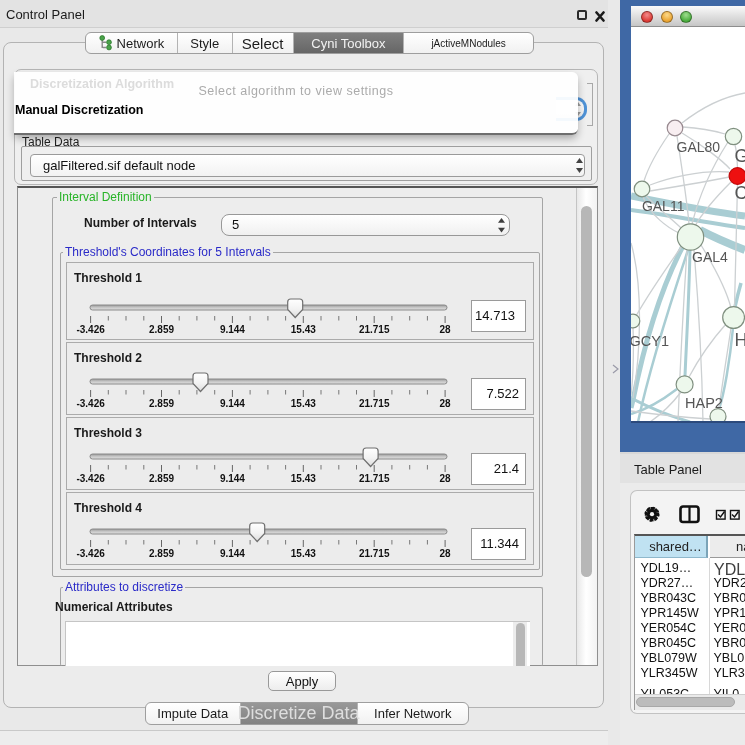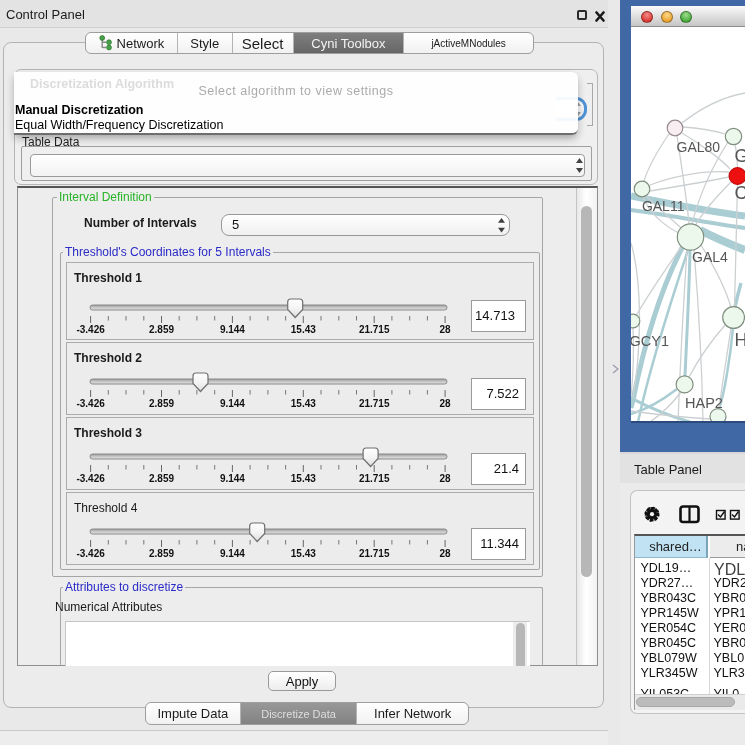--- a/index.html
+++ b/index.html
@@ -25,20 +25,21 @@
 <div class="abs" style="left:6px;top:7px;font-size:13px;color:#1b1b1b">Control Panel</div>
 <div class="abs" style="left:577px;top:10px;width:10px;height:10px;border:2px solid #2b2b2b;border-radius:2px"></div>
 <svg class="abs" style="left:594.5px;top:10.5px" width="10" height="11" viewBox="0 0 10 11">
       <path d="M1.5 1.5 L8.5 9.5 M8.5 1.5 L1.5 9.5" stroke="#1b1b1b" stroke-width="2.6" stroke-linecap="round"></path>
     </svg>
 <div class="abs" style="left:3px;top:42px;width:601px;height:666px;background:#ececec;border:1px solid #b3b3b3;border-radius:8px"></div>
 <div class="abs" style="left:14px;top:69px;width:584px;height:116px;background:#efefef;border:1px solid #b6b6b6;border-radius:7px"></div>
 <div class="grp" style="left:21px;top:146px;width:571px;height:35px;border-color:#9f9f9f"></div>
 <div class="abs" style="left:22px;top:135px;font-size:12px;color:#222">Table Data</div>
 <div class="abs" style="left:30px;top:154px;width:555px;height:23px;background:linear-gradient(#ffffff,#f2f2f2);border:1px solid #9a9a9a;border-radius:4px"></div>
+<div class="abs" style="left:43px;top:158px;font-size:13px;color:#111">galFiltered.sif default node</div>
 <svg class="abs" style="left:575px;top:157px" width="9" height="17" viewBox="0 0 9 17">
       <path d="M4.5 1 L8 6 L1 6 Z" fill="#444"></path>
       <path d="M4.5 16 L8 11 L1 11 Z" fill="#444"></path>
     </svg>
 <div class="abs" style="left:17px;top:186px;width:581px;height:480px;background:#ededed;border:1px solid #8f8f8f;border-top:2px solid #555"></div>
 <div class="abs" style="left:576px;top:188px;width:21px;height:477px;background:linear-gradient(90deg,#e8e8e8,#ffffff 45%,#f2f2f2);border-left:1px solid #c4c4c4"></div>
 <div class="abs" style="left:581px;top:206px;width:11px;height:371px;background:#b7b7b7;border-radius:5.5px"></div>
 <div class="grp" style="left:52px;top:197px;width:491px;height:380px;border-color:#a5a5a5"></div>
 <div class="abs" style="left:57px;top:190px;font-size:12px;color:#27b427;background:#ededed;padding:0 2px">Interval Definition</div>
 <div class="abs" style="left:84px;top:216px;font-size:12px;font-weight:bold;color:#1a1a1a">Number of Intervals</div>
@@ -149,21 +150,21 @@
       <text x="95.5" y="64.5" font-size="10" font-weight="bold" fill="#111" text-anchor="middle" font-family="Liberation Sans, sans-serif">2.859</text>
       <text x="166.4" y="64.5" font-size="10" font-weight="bold" fill="#111" text-anchor="middle" font-family="Liberation Sans, sans-serif">9.144</text>
       <text x="237.3" y="64.5" font-size="10" font-weight="bold" fill="#111" text-anchor="middle" font-family="Liberation Sans, sans-serif">15.43</text>
       <text x="308.2" y="64.5" font-size="10" font-weight="bold" fill="#111" text-anchor="middle" font-family="Liberation Sans, sans-serif">21.715</text>
       <text x="379.1" y="64.5" font-size="10" font-weight="bold" fill="#111" text-anchor="middle" font-family="Liberation Sans, sans-serif">28</text>
       <path d="M 297.1 41.5 L 297.1 34.0 Q 297.1 31.0 300.1 31.0 L 309.1 31.0 Q 312.1 31.0 312.1 34.0 L 312.1 41.5 L 304.6 49.5 Z" fill="url(#thm)" stroke="#6f6f6f" stroke-width="1.2"></path>
     </svg>
 <div class="abs" style="left:471px;top:453px;width:55px;height:32px;background:#fff;border:1px solid #9a9a9a"></div>
 <div class="abs" style="left:471px;top:461px;width:48px;font-size:13px;color:#111;text-align:right">21.4</div>
 <div class="abs" style="left:66px;top:492px;width:468px;height:73px;background:#ececec;border:1px solid #ababab"></div>
-<div class="abs" style="left:74px;top:501px;font-size:12px;font-weight:normal;color:#1a1a1a">Threshold 4</div>
+<div class="abs" style="left:74px;top:501px;font-size:12px;font-weight:bold;color:#1a1a1a">Threshold 4</div>
 <svg style="position:absolute;left:66px;top:492px" width="468" height="73" viewBox="0 0 468 73">
       <rect x="24.0" y="37.0" width="357.0" height="5" rx="2.5" fill="url(#grv)" stroke="#8a8a8a" stroke-width="1"></rect>
       <line x1="24.6" y1="48.0" x2="24.6" y2="55.0" stroke="#666" stroke-width="1"></line>
       <line x1="42.3" y1="48.0" x2="42.3" y2="52.5" stroke="#777" stroke-width="1"></line>
       <line x1="60.0" y1="48.0" x2="60.0" y2="52.5" stroke="#777" stroke-width="1"></line>
       <line x1="77.8" y1="48.0" x2="77.8" y2="52.5" stroke="#777" stroke-width="1"></line>
       <line x1="95.5" y1="48.0" x2="95.5" y2="55.0" stroke="#666" stroke-width="1"></line>
       <line x1="113.2" y1="48.0" x2="113.2" y2="52.5" stroke="#777" stroke-width="1"></line>
       <line x1="130.9" y1="48.0" x2="130.9" y2="52.5" stroke="#777" stroke-width="1"></line>
       <line x1="148.7" y1="48.0" x2="148.7" y2="52.5" stroke="#777" stroke-width="1"></line>
@@ -185,58 +186,57 @@
       <text x="166.4" y="64.5" font-size="10" font-weight="bold" fill="#111" text-anchor="middle" font-family="Liberation Sans, sans-serif">9.144</text>
       <text x="237.3" y="64.5" font-size="10" font-weight="bold" fill="#111" text-anchor="middle" font-family="Liberation Sans, sans-serif">15.43</text>
       <text x="308.2" y="64.5" font-size="10" font-weight="bold" fill="#111" text-anchor="middle" font-family="Liberation Sans, sans-serif">21.715</text>
       <text x="379.1" y="64.5" font-size="10" font-weight="bold" fill="#111" text-anchor="middle" font-family="Liberation Sans, sans-serif">28</text>
       <path d="M 183.7 41.5 L 183.7 34.0 Q 183.7 31.0 186.7 31.0 L 195.7 31.0 Q 198.7 31.0 198.7 34.0 L 198.7 41.5 L 191.2 49.5 Z" fill="url(#thm)" stroke="#6f6f6f" stroke-width="1.2"></path>
     </svg>
 <div class="abs" style="left:471px;top:528px;width:55px;height:32px;background:#fff;border:1px solid #9a9a9a"></div>
 <div class="abs" style="left:471px;top:536px;width:48px;font-size:13px;color:#111;text-align:right">11.344</div>
 <div class="grp" style="left:60px;top:587px;width:483px;height:79px;border-color:#a5a5a5;border-bottom:none"></div>
 <div class="abs" style="left:63px;top:580px;font-size:12px;color:#2a2ac8;background:#ededed;padding:0 2px">Attributes to discretize</div>
-<div class="abs" style="left:55px;top:600px;font-size:12px;font-weight:normal;color:#1a1a1a">Numerical Attributes</div>
+<div class="abs" style="left:55px;top:600px;font-size:12px;font-weight:bold;color:#1a1a1a">Numerical Attributes</div>
 <div class="abs" style="left:65px;top:621px;width:465px;height:45px;background:#fff;border-top:1px solid #c5c5c5;border-left:1px solid #c5c5c5;overflow:hidden">
       <div style="position:absolute;right:3px;top:0;width:14px;height:45px;background:#ececec"></div>
       <div style="position:absolute;right:5px;top:1px;width:9px;height:60px;background:#b7b7b7;border-radius:4.5px"></div>
     </div>
 <div class="abs" style="left:268px;top:671px;width:68px;height:20px;background:linear-gradient(#ffffff,#ededed);border:1px solid #999;border-radius:5px;text-align:center;font-size:13px;color:#111;line-height:19px">Apply</div>
 <div class="abs" style="left:85px;top:32px;width:449px;height:22px;background:linear-gradient(#ffffff,#f1f1f1);border:1px solid #9e9e9e;border-radius:6px;overflow:hidden;display:flex">
       <div style="width:92px;height:100%;border-right:1px solid #b3b3b3;color:#1b1b1b;font-size:13px;display:flex;align-items:center;justify-content:center;white-space:nowrap"><svg width="14" height="16" viewBox="0 0 14 16" style="margin-right:4px">
           <path d="M3.2 5 L3.2 13 M3.2 7.8 Q3.2 7.2 4.4 7.2 L7 7.2 M3.2 13 Q3.2 12.5 4.4 12.5 L7 12.5" stroke="#8a8a8a" stroke-width="1.4" fill="none"></path>
           <circle cx="3.2" cy="3" r="2.4" fill="#4aa34a" stroke="#2d7a2d" stroke-width="0.8"></circle>
           <circle cx="10" cy="7.2" r="2.4" fill="#4aa34a" stroke="#2d7a2d" stroke-width="0.8"></circle>
           <circle cx="10" cy="12.5" r="2.4" fill="#4aa34a" stroke="#2d7a2d" stroke-width="0.8"></circle>
         </svg>Network</div>
       <div style="width:55px;height:100%;border-right:1px solid #b3b3b3;color:#1b1b1b;font-size:13px;display:flex;align-items:center;justify-content:center;white-space:nowrap">Style</div>
       <div style="width:61px;height:100%;border-right:1px solid #b3b3b3;color:#1b1b1b;font-size:15px;display:flex;align-items:center;justify-content:center;white-space:nowrap">Select</div>
       <div style="width:111px;height:100%;background:linear-gradient(#7f7f7f,#666);border-right:1px solid #b3b3b3;color:#f2f2f2;font-size:13px;display:flex;align-items:center;justify-content:center;white-space:nowrap">Cyni Toolbox</div>
       <div style="width:129px;height:100%;color:#1b1b1b;font-size:10px;display:flex;align-items:center;justify-content:center;white-space:nowrap">jActiveMNodules</div>
     </div>
 <div class="abs" style="left:145px;top:702px;width:324px;height:23px;background:linear-gradient(#ffffff,#f1f1f1);border:1px solid #9e9e9e;border-radius:6px;overflow:hidden;display:flex">
       <div style="width:95px;height:100%;border-right:1px solid #b3b3b3;color:#1b1b1b;font-size:13px;display:flex;align-items:center;justify-content:center;white-space:nowrap">Impute Data</div>
-      <div style="width:117px;height:100%;background:linear-gradient(#989898,#828282);border-right:1px solid #b3b3b3;color:#dedede;font-size:11px;display:flex;align-items:center;justify-content:center;white-space:nowrap">Discretize Data</div>
+      <div style="width:117px;height:100%;background:linear-gradient(#989898,#828282);border-right:1px solid #b3b3b3;color:#dedede;font-size:18px;display:flex;align-items:center;justify-content:center;white-space:nowrap">Discretize Data</div>
       <div style="width:111px;height:100%;color:#1b1b1b;font-size:13px;display:flex;align-items:center;justify-content:center;white-space:nowrap">Infer Network</div>
     </div>
 <div class="abs" style="left:0;top:730px;width:608px;height:1px;background:#c9c9c9"></div>
 <div class="abs" style="left:0;top:731px;width:608px;height:14px;background:#ededed"></div>
 <div class="abs" style="left:592px;top:83px;width:1px;height:43px;background:#a8a8a8"></div>
 <div class="abs" style="left:587px;top:83px;width:5px;height:1px;background:#a8a8a8"></div>
 <div class="abs" style="left:587px;top:125px;width:5px;height:1px;background:#a8a8a8"></div>
 <div class="abs" style="left:556px;top:97px;width:31px;height:24px;background:linear-gradient(#ffffff,#ececec);border:3px solid #4f92d6;border-radius:0 11px 11px 0;border-left:none"></div>
 <svg class="abs" style="left:574px;top:101px" width="8" height="16" viewBox="0 0 8 16">
       <path d="M4 1 L7 5 L1 5 Z" fill="#9a9a9a"></path>
       <path d="M4 15 L7 11 L1 11 Z" fill="#9a9a9a"></path>
     </svg>
 <div class="abs" style="left:14px;top:72px;width:564px;height:63px;background:rgba(255,255,255,0.94);border-bottom:2px solid #6e6e6e;border-radius:0 6px 6px 0;box-shadow:0 4px 8px -1px rgba(0,0,0,0.33)">
       <div style="position:absolute;left:16px;top:5px;font-size:12.5px;font-weight:bold;color:#dcdcdc">Discretization Algorithm</div>
       <div style="position:absolute;left:0;top:12px;width:100%;text-align:center;font-size:12.5px;color:#ababab;letter-spacing:0.5px">Select algorithm to view settings</div>
       <div style="position:absolute;left:1px;top:31px;font-size:12.5px;font-weight:bold;color:#000">Manual Discretization</div>
-      <div style="position:absolute;left:1px;top:46px;font-size:12.5px;color:#000">Equal Width/Frequency Discretization</div>
     </div>
 <div class="abs" style="left:620px;top:0;width:125px;height:452px;background:#3f68a5"></div>
 <div class="abs" style="left:631px;top:6px;width:114px;height:21px;background:linear-gradient(#fafafa,#c6c6c6);border-bottom:1px solid #8e8e8e"></div>
 <div class="abs" style="left:641px;top:11px;width:12px;height:12px;border-radius:6px;background:radial-gradient(circle at 50% 30%,#f28b8b,#dc3a34 70%);border:0.5px solid rgba(0,0,0,0.35)"></div>
 <div class="abs" style="left:661px;top:11px;width:12px;height:12px;border-radius:6px;background:radial-gradient(circle at 50% 30%,#fbd98b,#eba430 70%);border:0.5px solid rgba(0,0,0,0.35)"></div>
 <div class="abs" style="left:680px;top:11px;width:12px;height:12px;border-radius:6px;background:radial-gradient(circle at 50% 30%,#9fdd8f,#4aad3d 70%);border:0.5px solid rgba(0,0,0,0.35)"></div>
 <svg class="abs" style="left:631px;top:27px" width="114" height="395" viewBox="631 27 114 395">
 <rect x="631" y="27" width="114" height="395" fill="#ffffff"></rect>
 <path d="M 631 196 C 680 206 710 212 745 216" fill="none" stroke="#a9cdd3" stroke-width="7"></path>
 <path d="M 631 210 C 670 215 700 222 745 228" fill="none" stroke="#a9cdd3" stroke-width="4"></path>

